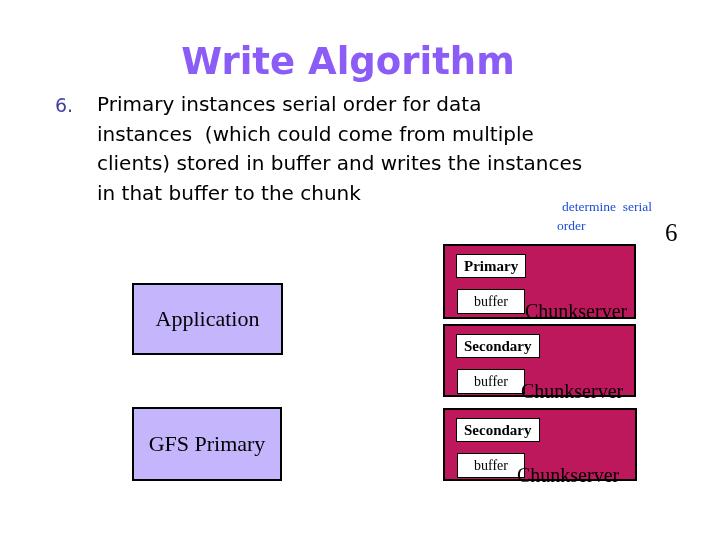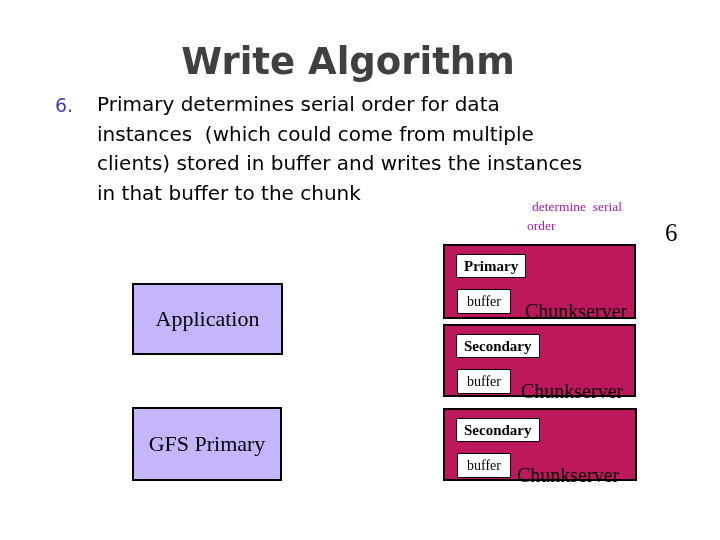--- a/index.html
+++ b/index.html
@@ -16,22 +16,22 @@
     position:absolute;left:55px;top:94px;
     font-family:"DejaVu Sans",sans-serif;font-size:19px;color:#4242A8;
   }
   .body-text{
     position:absolute;left:97px;top:90px;width:590px;
     font-family:"DejaVu Sans",sans-serif;font-size:20px;color:#000000;
     line-height:29.5px;
   }
   .body-text .bline{white-space:pre;}
   .annot{
-    position:absolute;left:527px;top:197px;
-    font-family:"Liberation Serif",serif;font-size:13.5px;color:#a21caf;
+    position:absolute;left:557px;top:197px;
+    font-family:"Liberation Serif",serif;font-size:13.5px;color:#1d4ed8;
     line-height:19px;
   }
   .annot .a1{padding-left:5px;white-space:pre;}
   .pagenum{
     position:absolute;left:665px;top:219px;
     font-family:"Liberation Serif",serif;font-size:25px;color:#000000;
   }
   .lbox{
     position:absolute;border:2px solid #000000;background:#c4b5fd;
     display:flex;align-items:center;justify-content:center;
@@ -43,45 +43,45 @@
     position:absolute;border:2px solid #000000;background:#be185d;
   }
   .cs-row .role{
     position:absolute;left:11px;top:8px;border:1.5px solid #000000;
     font-family:"Liberation Serif",serif;font-weight:700;font-size:15px;
     padding:2px 7px;line-height:18px;white-space:nowrap;background:#ffffff;
   }
   .cs-row .buf{
     position:absolute;left:12px;top:43px;border:1.5px solid #000000;
     font-family:"Liberation Serif",serif;font-size:14px;
-    padding:3px 9px;line-height:17px;white-space:nowrap;background:#ffffff;
+    padding:3px 16px;line-height:17px;white-space:nowrap;background:#ffffff;
   }
   .cs-row .csname{
     position:absolute;top:40px;
     font-family:"Liberation Serif",serif;font-size:20px;line-height:26px;
     color:#000000;white-space:nowrap;margin-top:12px;
   }
   .row1{left:443px;top:244px;width:189px;height:71px;}
   .row2{left:443px;top:324px;width:189px;height:69px;}
   .row3{left:443px;top:408px;width:190px;height:69px;}
   .row1 .csname{left:80px;}
   .row2 .csname{left:76px;}
   .row3 .csname{left:72px;}
 </style>
 </head>
 <body>
 
 <div class="slide">
 
-  <h1 class="title" style="color: #404040;">Write Algorithm</h1>
+  <h1 class="title" style="color: #8b5cf6;">Write Algorithm</h1>
 
   <div class="bullet-num" style="color: rgb(66, 66, 168);">6.</div>
 
   <div class="body-text">
-    <div class="bline">Primary determines serial order for data</div>
+    <div class="bline">Primary instances serial order for data</div>
     <div class="bline">instances  (which could come from multiple</div>
     <div class="bline">clients) stored in buffer and writes the instances</div>
     <div class="bline">in that buffer to the chunk</div>
   </div>
 
   <div class="annot">
     <div class="a1">determine  serial</div>
     <div class="a2">order</div>
   </div>
 

